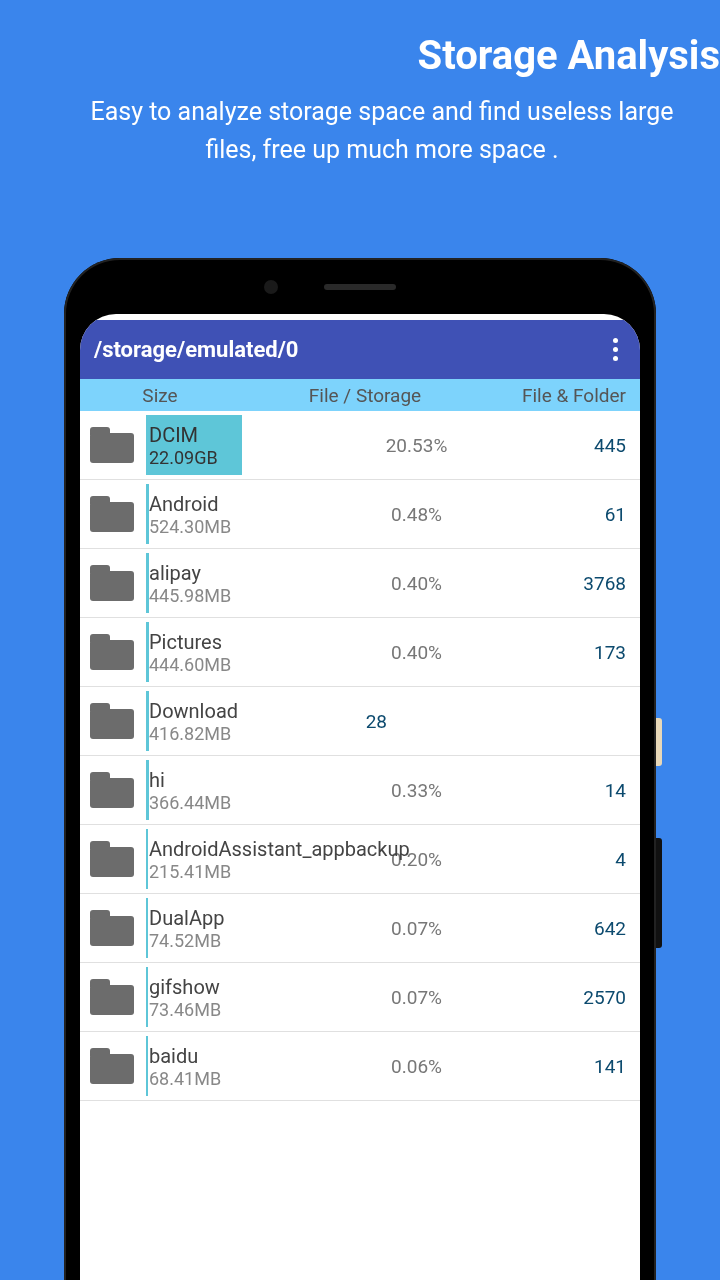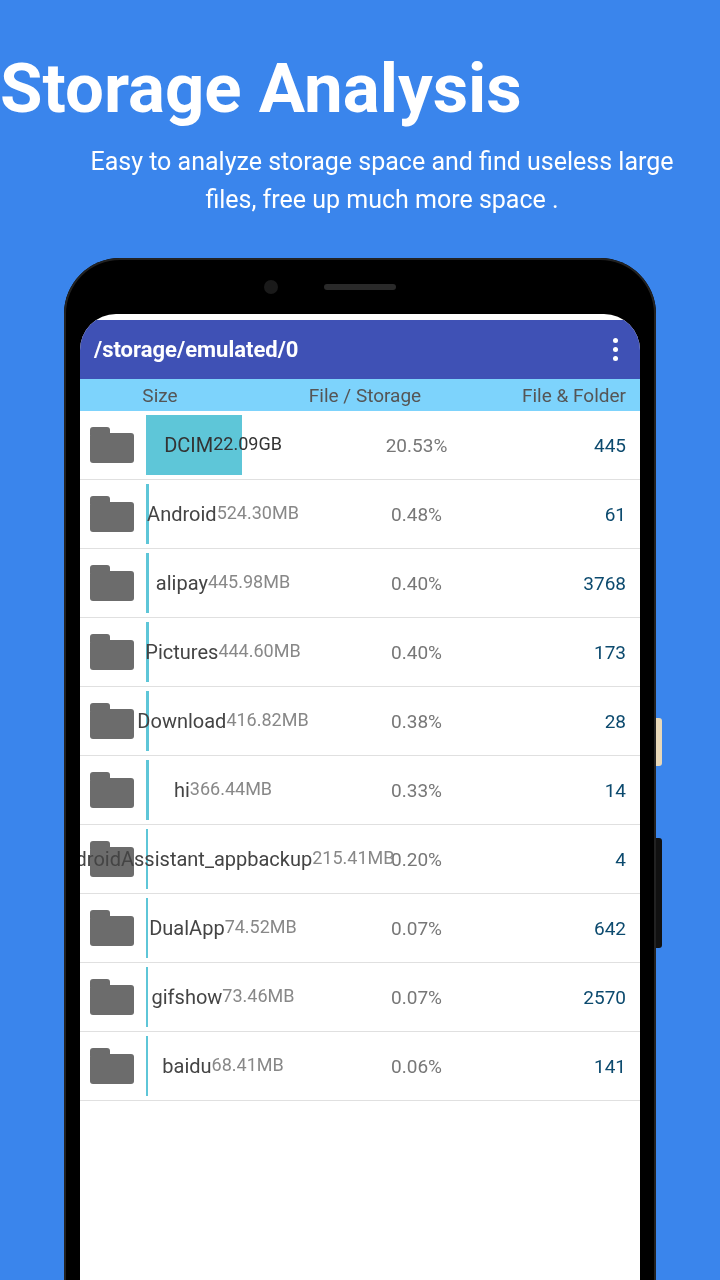--- a/index.html
+++ b/index.html
@@ -6,24 +6,24 @@
 body {
   width: 720px;
   height: 1280px;
   background: #3a85ec;
   font-family: -apple-system, BlinkMacSystemFont, "Segoe UI", Roboto, Arial, sans-serif;
   overflow: hidden;
   position: relative;
 }
 .promo-title {
   color: #fff;
-  text-align: left;
-  font-size: 69px;
+  text-align: right;
+  font-size: 40px;
   font-weight: 700;
-  padding-top: 48px;
+  padding-top: 32px;
 }
 .promo-sub {
   color: #fff;
   text-align: center;
   font-size: 25px;
   line-height: 38px;
   padding: 14px 40px 0;
   margin-left: 44px;
 }
 .phone {
@@ -154,20 +154,21 @@
   left: 0;
   top: 4px;
   bottom: 4px;
   background: #5ec6d8;
   z-index: 0;
 }
 .txt {
   position: relative;
   z-index: 1;
   display: flex;
+  flex-direction: column;
   justify-content: center;
   width: 150px;
   padding-left: 2px;
 }
 .name {
   font-size: 20px;
   color: #444;
   white-space: nowrap;
 }
 .size {
@@ -265,21 +266,20 @@
         </div>
         <div class="row">
           <div class="folder-icon"></div>
           <div class="bar-cell">
             <div class="bar" style="width:3px"></div>
           </div>
           <div class="txt">
             <div class="name">Download</div>
             <div class="size">416.82MB</div>
           </div>
-          <div class="pct">0.38%</div>
           <div class="count">28</div>
         </div>
         <div class="row">
           <div class="folder-icon"></div>
           <div class="bar-cell">
             <div class="bar" style="width:3px"></div>
           </div>
           <div class="txt">
             <div class="name">hi</div>
             <div class="size">366.44MB</div>

